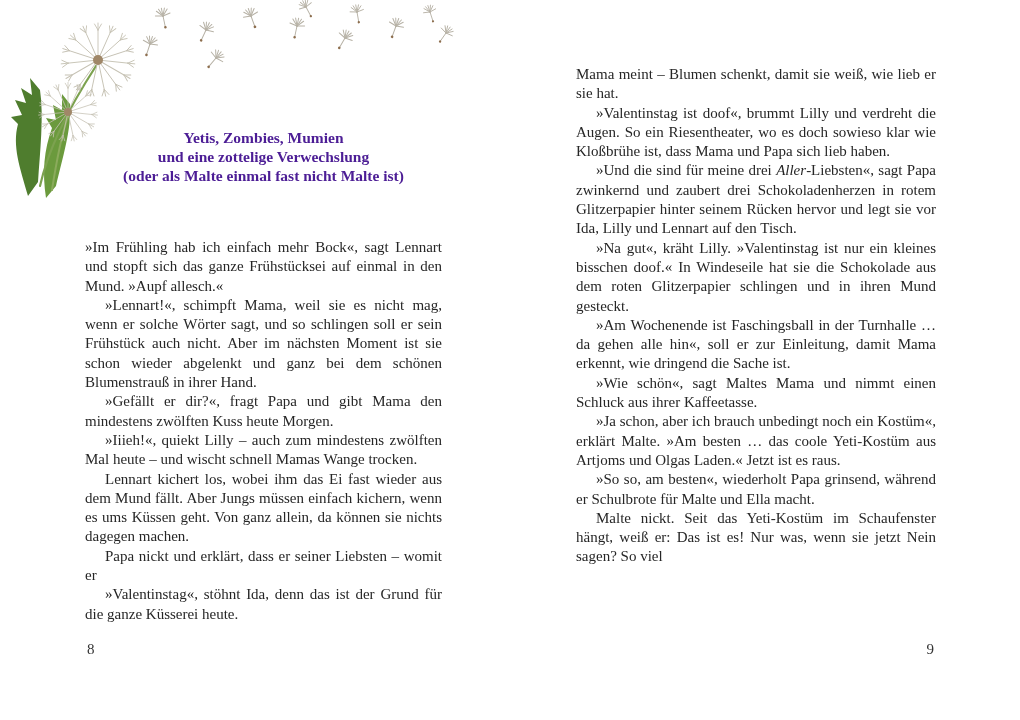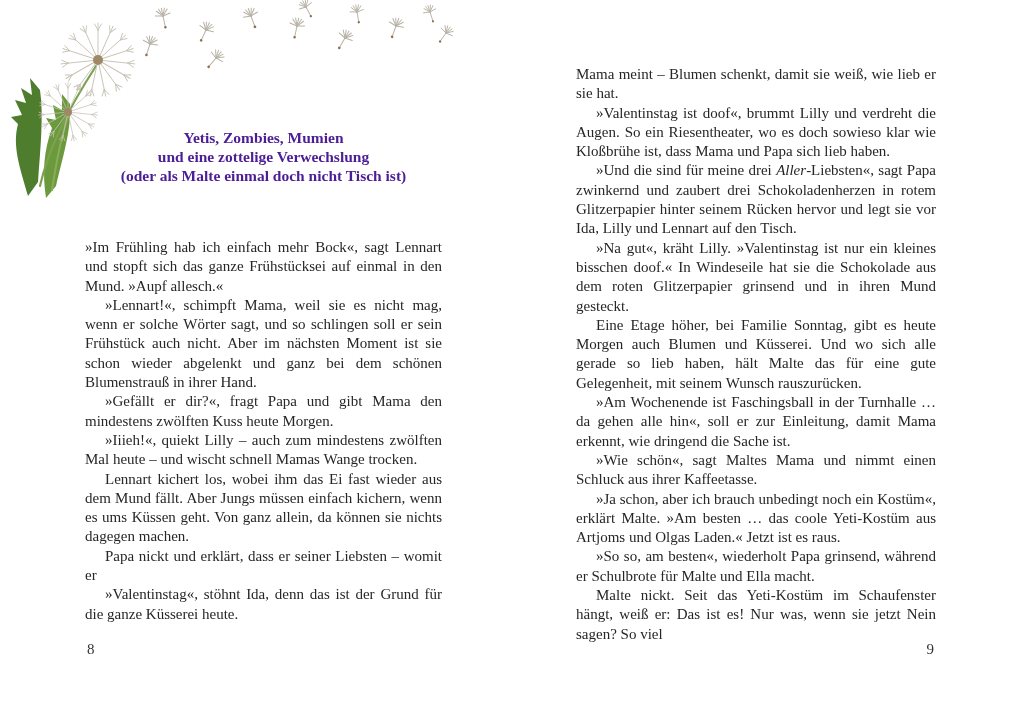--- a/index.html
+++ b/index.html
@@ -115,41 +115,40 @@
     <use href="#seed" transform="translate(357,12) rotate(-10) scale(0.9)"></use>
     <use href="#seed" transform="translate(396,26) rotate(20)"></use>
     <use href="#seed" transform="translate(430,12) rotate(-18) scale(0.85)"></use>
     <use href="#seed" transform="translate(446,33) rotate(35) scale(0.9)"></use>
   </svg>
 
   <div class="page page-left">
     <div class="chapter-title">
       <div>Yetis, Zombies, Mumien</div>
       <div>und eine zottelige Verwechslung</div>
-      <div>(oder als Malte einmal doch nicht Tisch ist)</div>
+      <div>(oder als Malte einmal fast nicht Malte ist)</div>
     </div>
     <div class="body-text">
         <p class="">»Im Frühling hab ich einfach mehr Bock«, sagt Lennart und stopft sich das ganze Frühstücksei auf einmal in den Mund. »Aupf allesch.«</p>
         <p class="indent">»Lennart!«, schimpft Mama, weil sie es nicht mag, wenn er solche Wörter sagt, und so schlingen soll er sein Frühstück auch nicht. Aber im nächsten Moment ist sie schon wieder abgelenkt und ganz bei dem schönen Blumenstrauß in ihrer Hand.</p>
         <p class="indent">»Gefällt er dir?«, fragt Papa und gibt Mama den mindestens zwölften Kuss heute Morgen.</p>
         <p class="indent">»Iiieh!«, quiekt Lilly – auch zum mindestens zwölften Mal heute – und wischt schnell Mamas Wange trocken.</p>
         <p class="indent">Lennart kichert los, wobei ihm das Ei fast wieder aus dem Mund fällt. Aber Jungs müssen einfach kichern, wenn es ums Küssen geht. Von ganz allein, da können sie nichts dagegen machen.</p>
         <p class="indent">Papa nickt und erklärt, dass er seiner Liebsten – womit er</p>
         <p class="indent">»Valentinstag«, stöhnt Ida, denn das ist der Grund für die ganze Küsserei heute.</p>
       </div>
     <div class="page-number">8</div>
   </div>
 
   <div class="page page-right">
     <div class="body-text">
         <p class="">Mama meint – Blumen schenkt, damit sie weiß, wie lieb er sie hat.</p>
         <p class="indent">»Valentinstag ist doof«, brummt Lilly und verdreht die Augen. So ein Riesentheater, wo es doch sowieso klar wie Kloßbrühe ist, dass Mama und Papa sich lieb haben.</p>
         <p class="indent">»Und die sind für meine drei <em>Aller</em>-Liebsten«, sagt Papa zwinkernd und zaubert drei Schokoladenherzen in rotem Glitzerpapier hinter seinem Rücken hervor und legt sie vor Ida, Lilly und Lennart auf den Tisch.</p>
-        <p class="indent">»Na gut«, kräht Lilly. »Valentinstag ist nur ein kleines bisschen doof.« In Windeseile hat sie die Schokolade aus dem roten Glitzerpapier grinsend und in ihren Mund gesteckt.</p>
-        <p class="indent">Eine Etage höher, bei Familie Sonntag, gibt es heute Morgen auch Blumen und Küsserei. Und wo sich alle gerade so lieb haben, hält Malte das für eine gute Gelegenheit, mit seinem Wunsch rauszurücken.</p>
+        <p class="indent">»Na gut«, kräht Lilly. »Valentinstag ist nur ein kleines bisschen doof.« In Windeseile hat sie die Schokolade aus dem roten Glitzerpapier schlingen und in ihren Mund gesteckt.</p>
         <p class="indent">»Am Wochenende ist Faschingsball in der Turnhalle … da gehen alle hin«, soll er zur Einleitung, damit Mama erkennt, wie dringend die Sache ist.</p>
         <p class="indent">»Wie schön«, sagt Maltes Mama und nimmt einen Schluck aus ihrer Kaffeetasse.</p>
         <p class="indent">»Ja schon, aber ich brauch unbedingt noch ein Kostüm«, erklärt Malte. »Am besten … das coole Yeti-Kostüm aus Artjoms und Olgas Laden.« Jetzt ist es raus.</p>
         <p class="indent">»So so, am besten«, wiederholt Papa grinsend, während er Schulbrote für Malte und Ella macht.</p>
         <p class="indent">Malte nickt. Seit das Yeti-Kostüm im Schaufenster hängt, weiß er: Das ist es! Nur was, wenn sie jetzt Nein sagen? So viel</p>
       </div>
     <div class="page-number">9</div>
   </div>
 
 </div>

